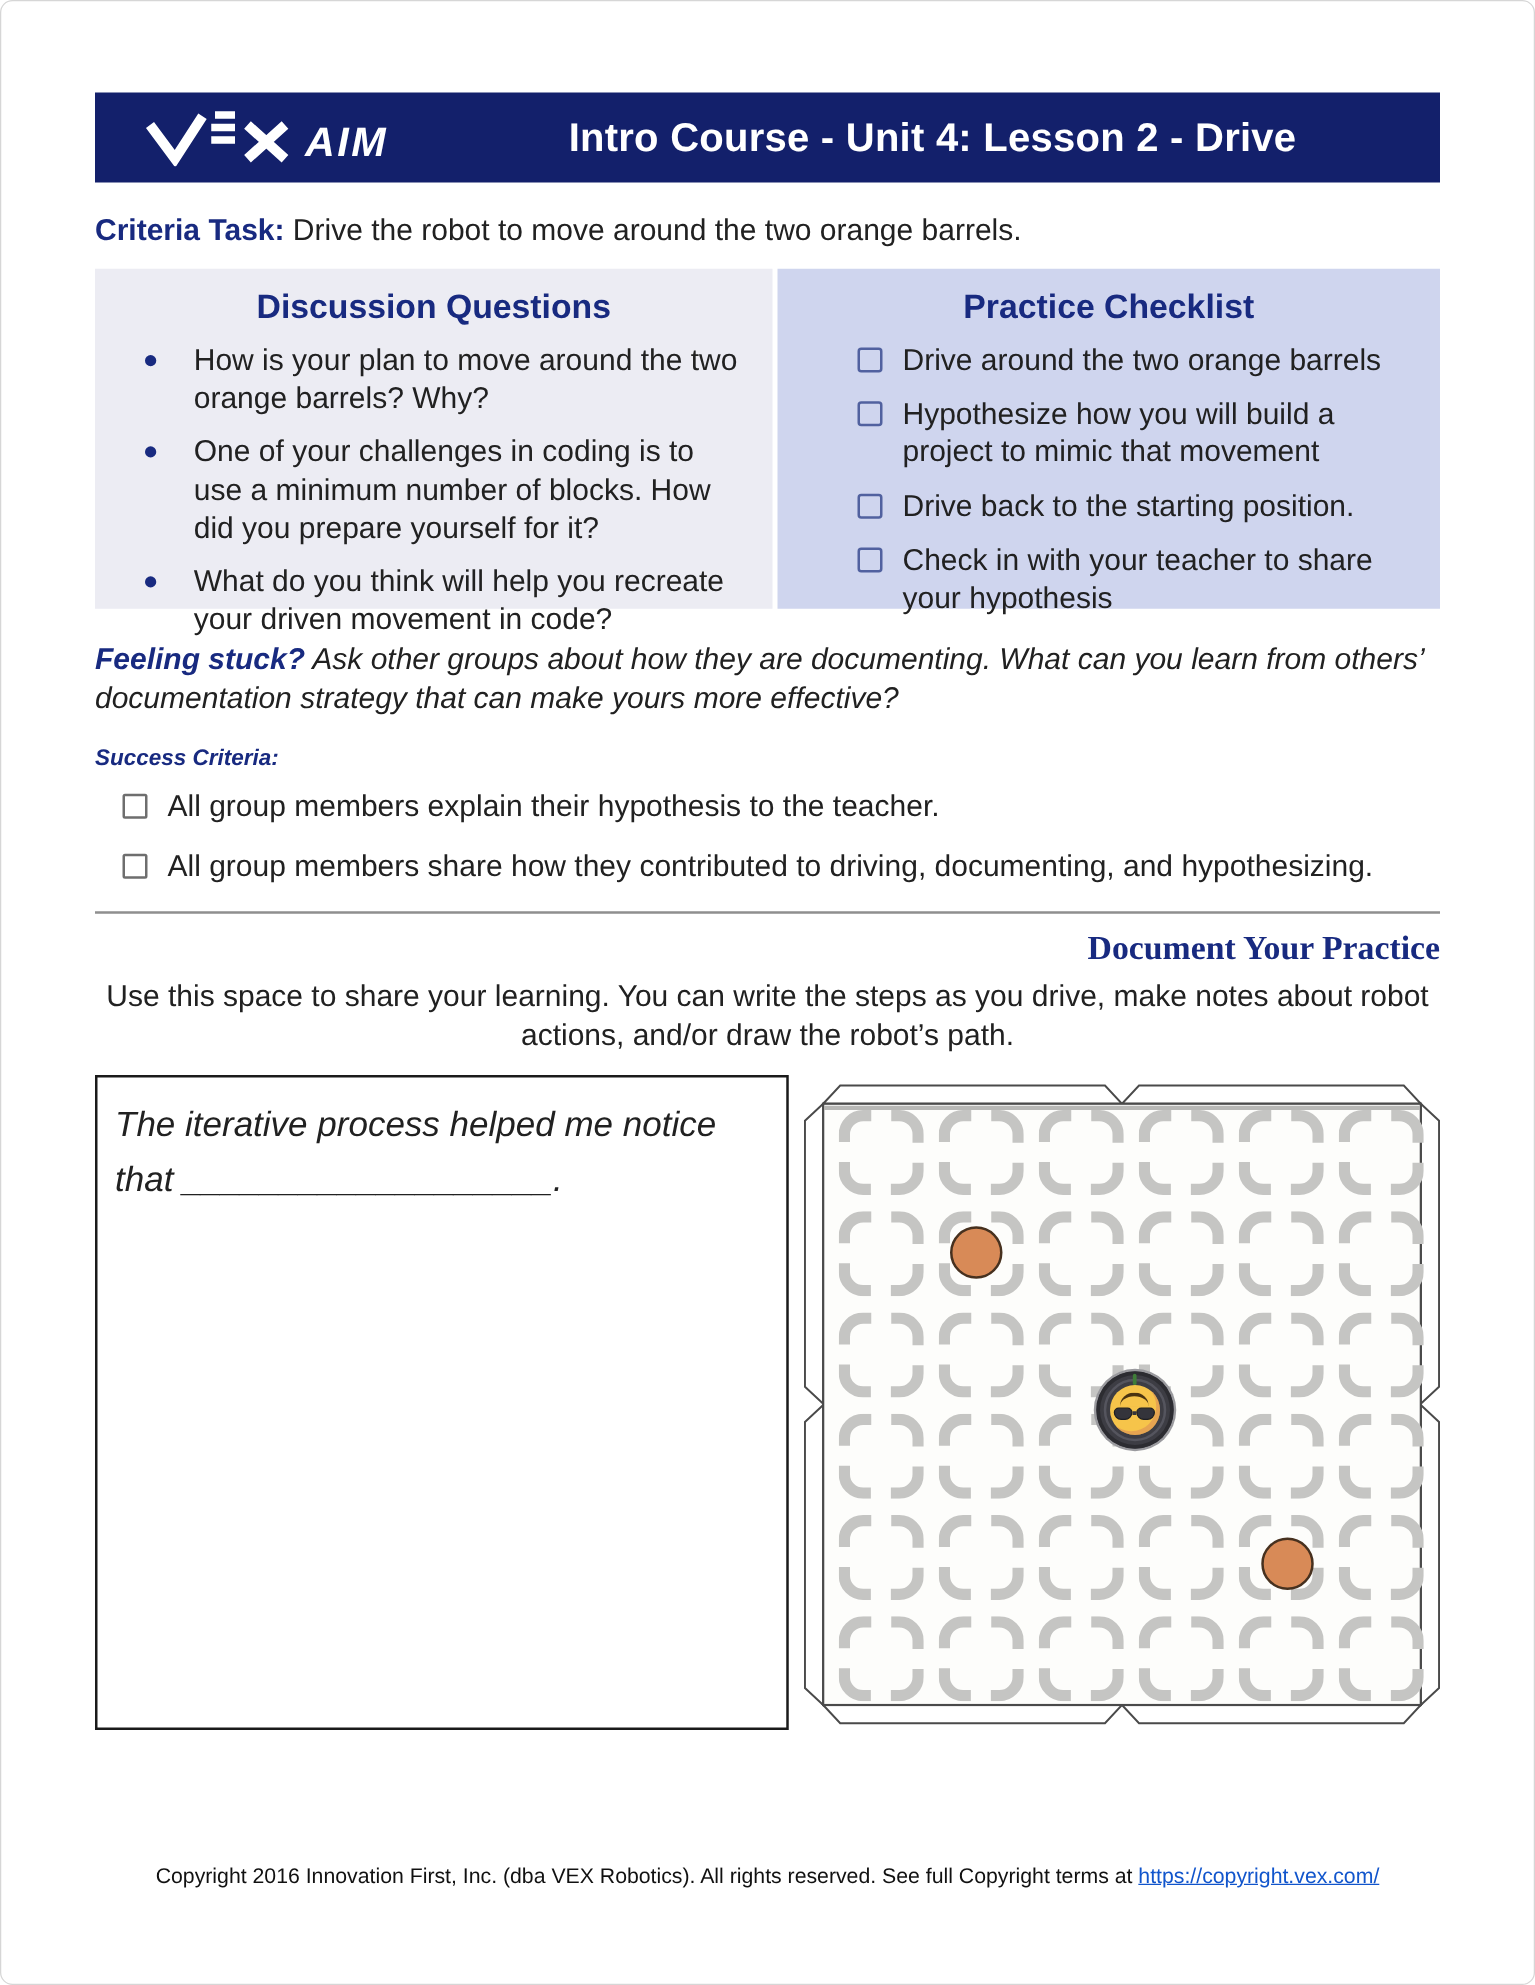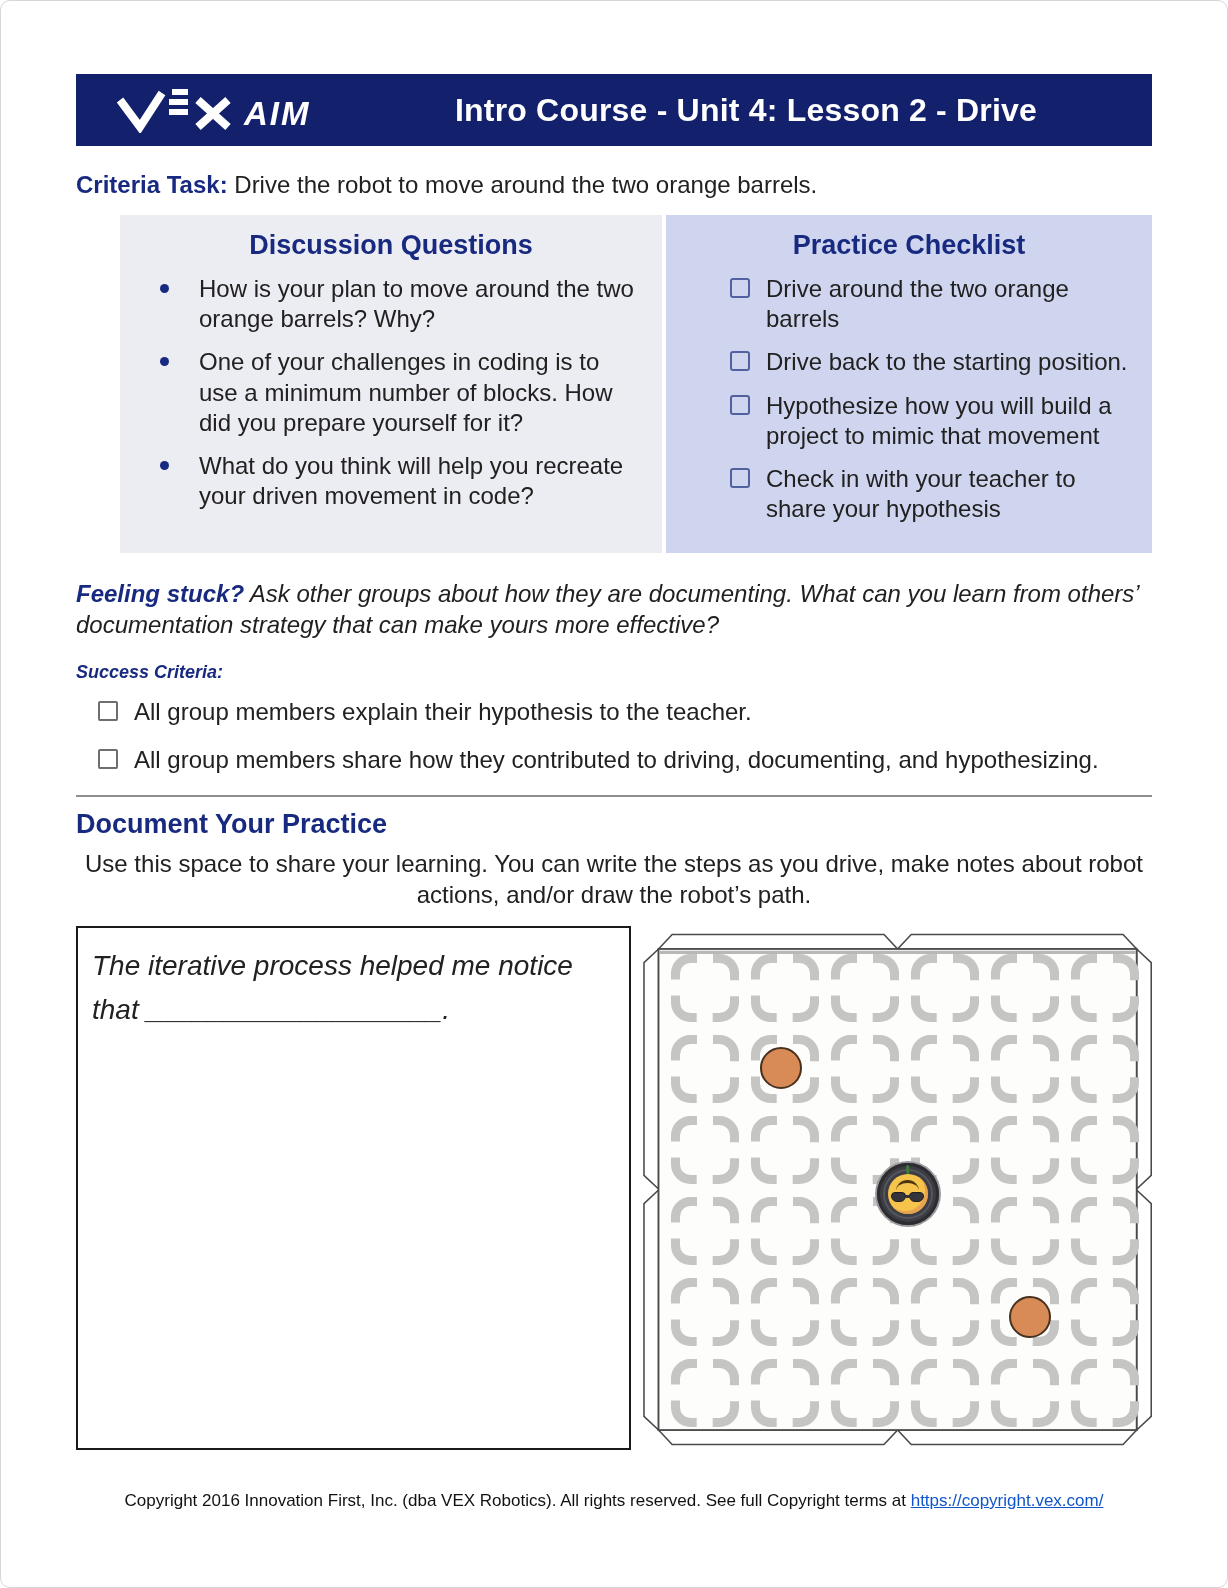--- a/index.html
+++ b/index.html
@@ -19,21 +19,21 @@
     display:flex; align-items:center; padding:0 26px 0 38px; color:#fff;
   }
   .logo { display:flex; align-items:center; }
   .banner-title { flex:1; text-align:center; font-weight:bold; font-size:32px; letter-spacing:0.2px; }
 
   
   .task-line { margin-top:24px; font-size:24px; line-height:1.25; }
   .task-label { font-weight:bold; color:var(--heading,#182a80); }
 
   
-  .panels { margin-top:15px; display:flex; gap:4px; height:338px;margin-left:44px; }
+  .panels { margin-top:15px; display:flex; gap:4px; height:272px; }
   .panel { padding:15px 18px; }
   .panel.left  { width:542px; background:var(--panel-left-bg,#ececf3); }
   .panel.right { flex:1; background:var(--panel-right-bg,#cfd5ee); }
   .panel h2 { text-align:center; color:var(--heading,#182a80); font-size:27px; margin-bottom:13px; }
   ul { list-style:none; }
   .bullets { display:flex; flex-direction:column; gap:13px; padding:0 4px 0 22px; }
   .bullet-item { display:flex; font-size:24px; line-height:1.26; }
   .dot { flex:0 0 9px; width:9px; height:9px; border-radius:50%;
          background:var(--heading,#182a80); margin:10px 30px 0 0; }
   .checks { display:flex; flex-direction:column; gap:13px; padding:0 4px 0 46px; }
@@ -46,21 +46,21 @@
   .stuck { margin-top:26px; font-size:24px; line-height:1.28; font-style:italic; }
   .stuck-label { font-weight:bold; color:var(--heading,#182a80); }
 
   
   .success { margin-top:22px; }
   .success-title { color:var(--heading,#182a80); font-size:18px;font-style:italic; }
   .success-list { margin-top:14px; gap:17px; padding-left:22px; }
 
   
   .divider { margin-top:20px; border:none; border-top:2px solid var(--divider,#8f8f8f); }
-  .doc-title { margin-top:12px; text-align:left; color:var(--heading,#182a80); font-size:27px; }
+  .doc-title { margin-top:12px; text-align:right; color:var(--heading,#182a80); font-size:27px;font-family:Liberation Serif, serif; }
   .doc-intro { margin-top:8px; font-size:24px; line-height:1.3;text-align:center; }
 
   
   .bottom { margin-top:16px; display:flex; gap:12px; }
   .notes-box {
     width:570px; height:524px; border:2.5px solid #1a1a1a;
     padding:16px 14px; font-size:28px; font-style:italic; line-height:1.55;
   }
 
   
@@ -157,26 +157,26 @@
       <h2>Practice Checklist</h2>
       <ul class="checks">
 
           <li class="check-item">
             <span class="cbox blue"></span>
             <span>Drive around the two orange barrels</span>
           </li>
 
           <li class="check-item">
             <span class="cbox blue"></span>
-            <span>Drive back to the starting position.</span>
+            <span>Hypothesize how you will build a project to mimic that movement</span>
           </li>
 
           <li class="check-item">
             <span class="cbox blue"></span>
-            <span>Hypothesize how you will build a project to mimic that movement</span>
+            <span>Drive back to the starting position.</span>
           </li>
 
           <li class="check-item">
             <span class="cbox blue"></span>
             <span>Check in with your teacher to share your hypothesis</span>
           </li>
         </ul>
     </section>
   </div>
 

